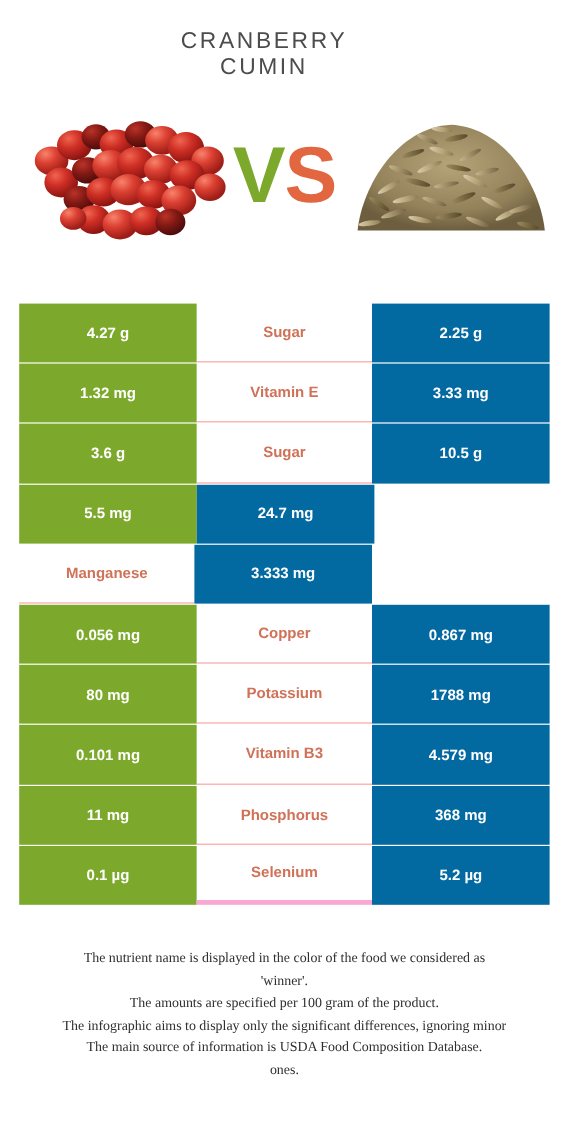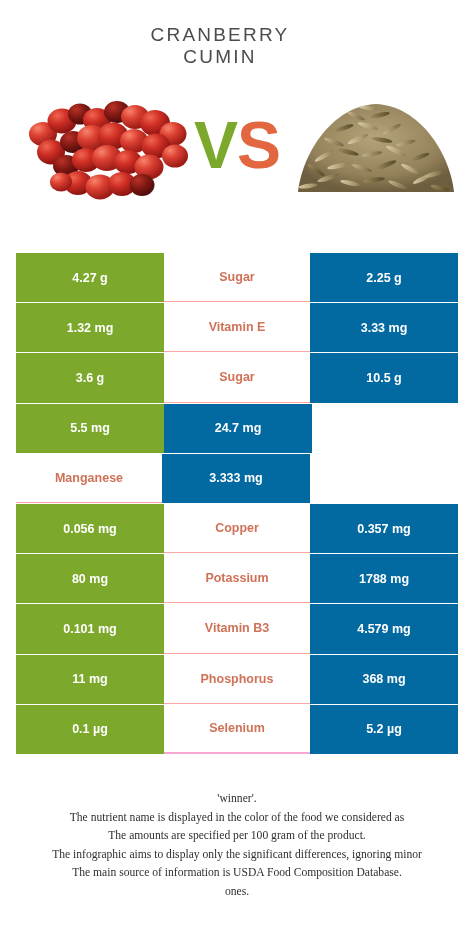--- a/index.html
+++ b/index.html
@@ -111,21 +111,21 @@
     width: 148px;
     background: #7CA92B;
     color: #ffffff;
   }
   .cell-mid {
     width: 146px;
     background: #ffffff;
     color: #cf7258;
     border-bottom: 1px solid #fca5a5;
   }
-  .row:last-child .cell-mid { border-bottom: 2px solid #f9a8d4; }
+  .row:last-child .cell-mid { border-bottom: 4px solid #f9a8d4; }
   .cell-right {
     width: 148px;
     background: #0369a1;
     color: #ffffff;
   }
 
   
   .footer {
     position: absolute;
     left: 8px;
@@ -296,21 +296,21 @@
     </div>
 
     <div class="row">
       <div class="cell cell-mid">Manganese</div>
       <div class="cell cell-right">3.333 mg</div>
     </div>
 
     <div class="row">
       <div class="cell cell-left">0.056 mg</div>
       <div class="cell cell-mid">Copper</div>
-      <div class="cell cell-right">0.357 mg</div>
+      <div class="cell cell-right">0.867 mg</div>
     </div>
 
     <div class="row">
       <div class="cell cell-left">80 mg</div>
       <div class="cell cell-mid">Potassium</div>
       <div class="cell cell-right">1788 mg</div>
     </div>
 
     <div class="row">
       <div class="cell cell-left">0.101 mg</div>
@@ -326,21 +326,21 @@
 
     <div class="row">
       <div class="cell cell-left">0.1 µg</div>
       <div class="cell cell-mid">Selenium</div>
       <div class="cell cell-right">5.2 µg</div>
     </div>
 
   </div>
 
   <div class="footer">
+    <div>The nutrient name is displayed in the color of the food we considered as</div>
     <div>'winner'.</div>
-    <div>The nutrient name is displayed in the color of the food we considered as</div>
     <div>The amounts are specified per 100 gram of the product.</div>
     <div>The infographic aims to display only the significant differences, ignoring minor</div>
     <div>The main source of information is USDA Food Composition Database.</div>
     <div>ones.</div>
   </div>
 
 </div>
 
 </body></html>

